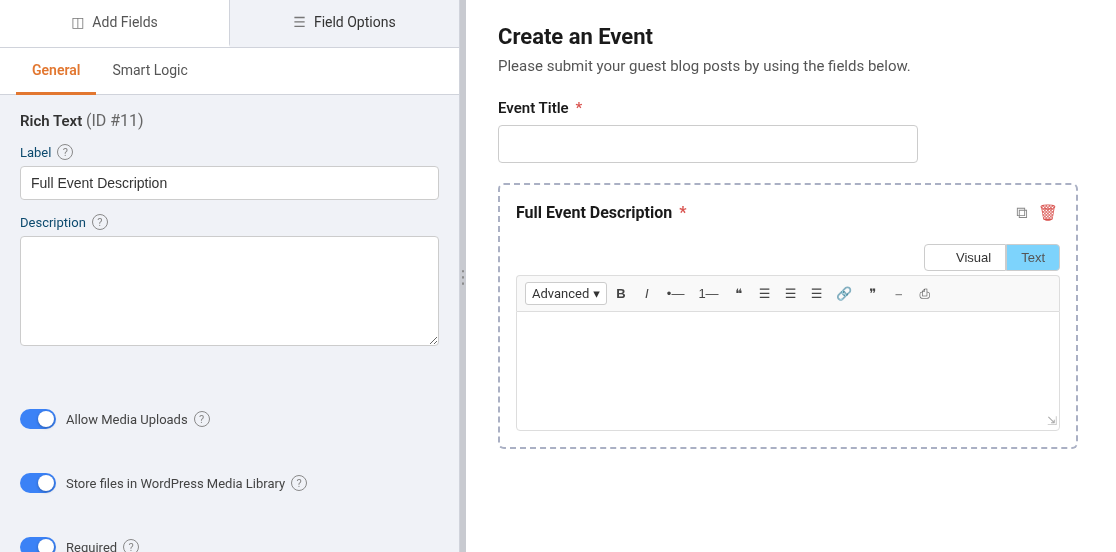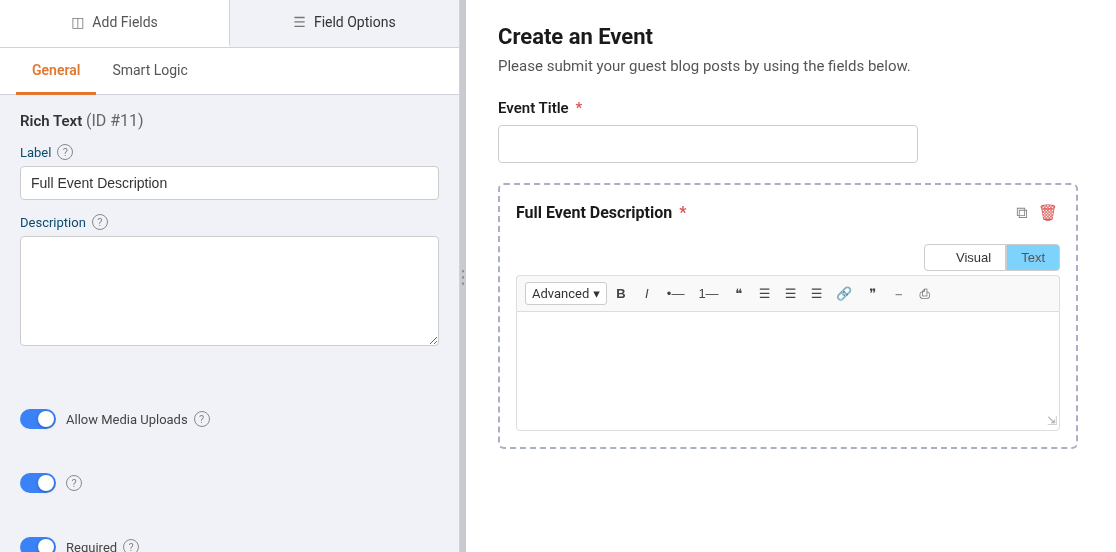--- a/index.html
+++ b/index.html
@@ -463,20 +463,21 @@
       </span>
     </div>
 
     
     <div class="toggle-row">
       <label class="toggle">
         <input type="checkbox" checked="" style="">
         <span class="toggle-slider"></span>
       </label>
       <span class="toggle-label">
+        <span>Store files in WordPress Media Library</span>
         <span class="help-icon">?</span>
       </span>
     </div>
 
     
     <div class="toggle-row">
       <label class="toggle">
         <input type="checkbox" checked="" style="">
         <span class="toggle-slider"></span>
       </label>

